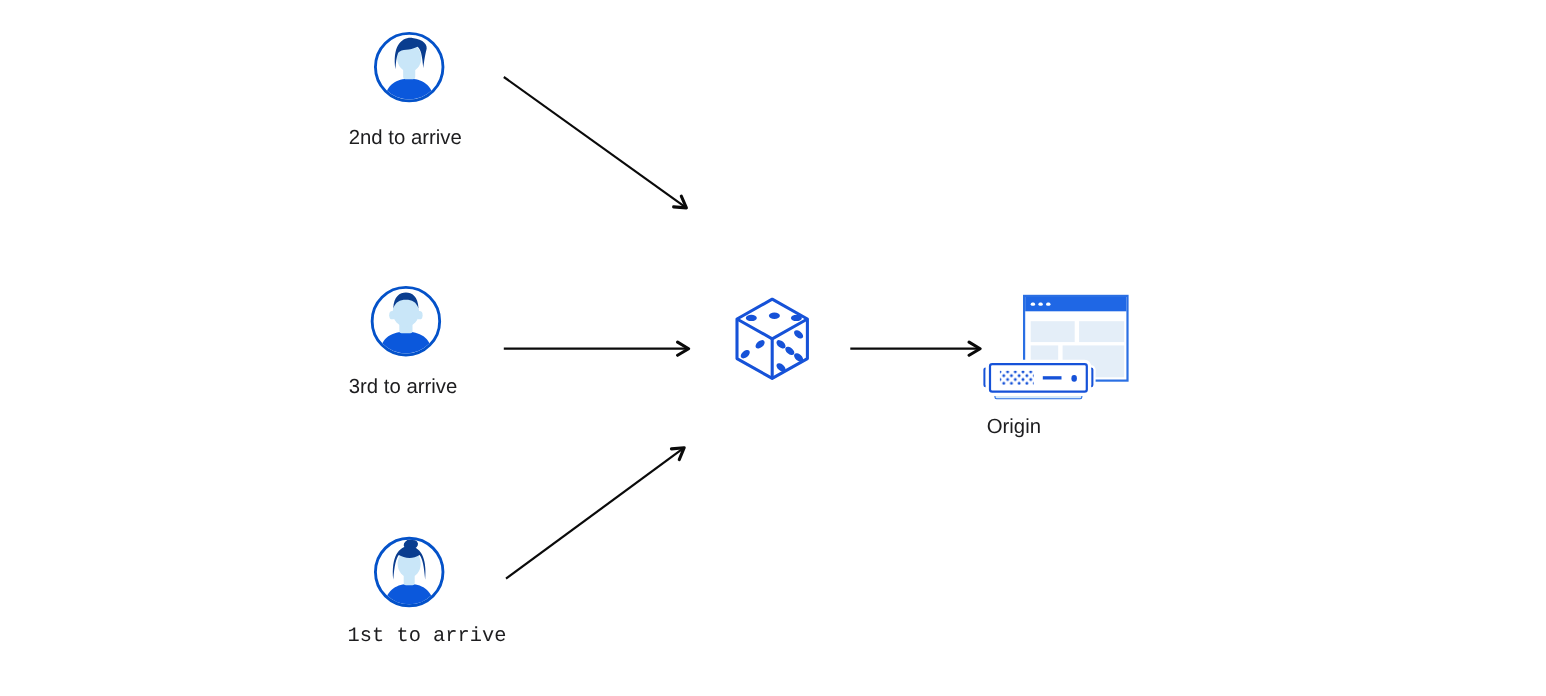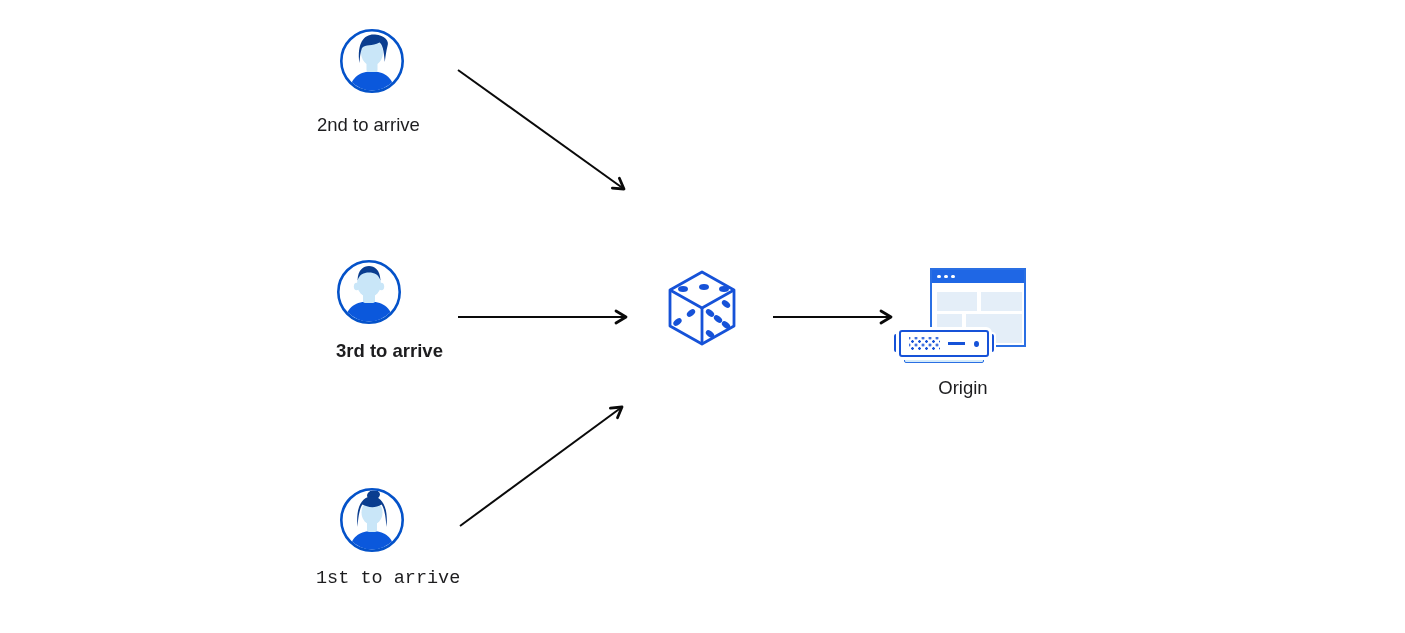--- a/index.html
+++ b/index.html
@@ -78,21 +78,21 @@
   .server-vents {
     width: 38px; height: 13px;
     background-image:
       radial-gradient(circle, var(--dice-blue, #1652d8) 1.2px, transparent 1.5px),
       radial-gradient(circle, var(--dice-blue, #1652d8) 1.2px, transparent 1.5px);
     background-size: 7px 7px;
     background-position: 0 1px, 3.5px 4.5px;
   }
   .server-line { width: 22px; height: 2.2px; background: var(--dice-blue, #1652d8); margin-left: 8px; }
   .server-led { width: 6px; height: 6px; border-radius: 50%; background: var(--dice-blue, #1652d8); margin-left: 9px; }
-  .origin-label { left: 0; top: 111px; width: 132px; text-align: center; position: absolute; }
+  .origin-label { left: 0; top: 111px; width: 132px; position: absolute; }
 </style>
 </head>
 <body>
 
 <div class="canvas">
 
   <svg class="arrows" width="1405" height="633" viewBox="0 0 1405 633">
     <defs>
       <marker id="ah" markerWidth="9" markerHeight="9" refX="6" refY="4" orient="auto">
         <path class="arrow-head" d="M1 1 L6 4 L1 7" stroke-width="1.4" stroke-linecap="round" stroke-linejoin="round"></path>
@@ -133,21 +133,21 @@
       <g clip-path="url(#clip2)">
         <path class="shirt" d="M8 66 C9.5 47.5 20 42.5 33 42.5 C46 42.5 56.5 47.5 58 66 Z"></path>
         <ellipse class="skin" cx="20.6" cy="27.5" rx="2.8" ry="3.8"></ellipse>
         <ellipse class="skin" cx="45.4" cy="27.5" rx="2.8" ry="3.8"></ellipse>
         <rect class="skin" x="27" y="31" width="12" height="13" rx="2"></rect>
         <ellipse class="skin" cx="33" cy="25" rx="12" ry="13"></ellipse>
         <path class="hair" d="M21.5 21.5 C22 10.5 27.5 7 33 7 C38.5 7 44 10.5 44.5 21.5 C42.5 15.5 38.5 13.5 33 13.5 C27.5 13.5 23.5 15.5 21.5 21.5 Z"></path>
       </g>
     </svg>
   </div>
-  <div class="node-label" style="left:336px; top:340px;font-weight:bold;">3rd to arrive</div>
+  <div class="node-label" style="left:317px; top:340px;">3rd to arrive</div>
 
   <div class="node" style="left:339px; top:487px;">
     <svg class="avatar" viewBox="0 0 66 66">
       <defs>
           <clipPath id="clip3">
             <circle cx="33" cy="33" r="29.4"></circle>
           </clipPath>
         </defs>
       <circle class="ring" cx="33" cy="33" r="30.7"></circle>
       <g clip-path="url(#clip3)">

